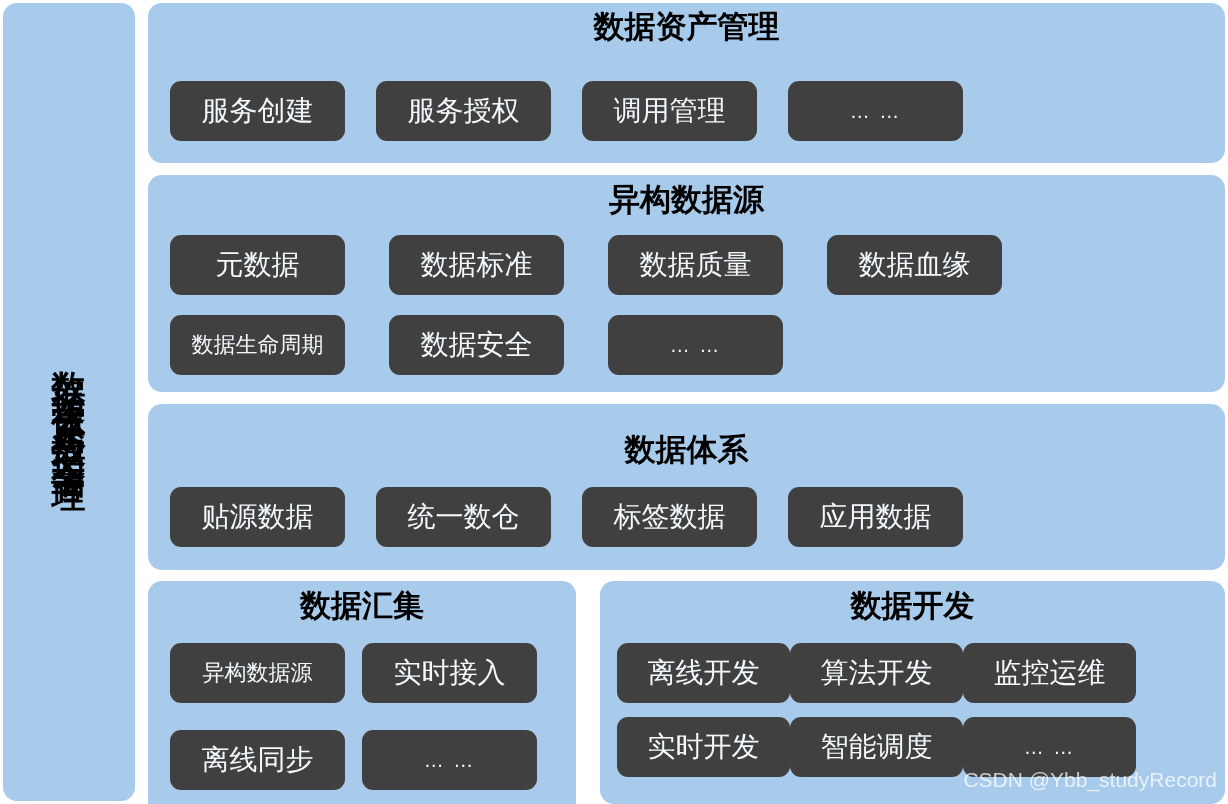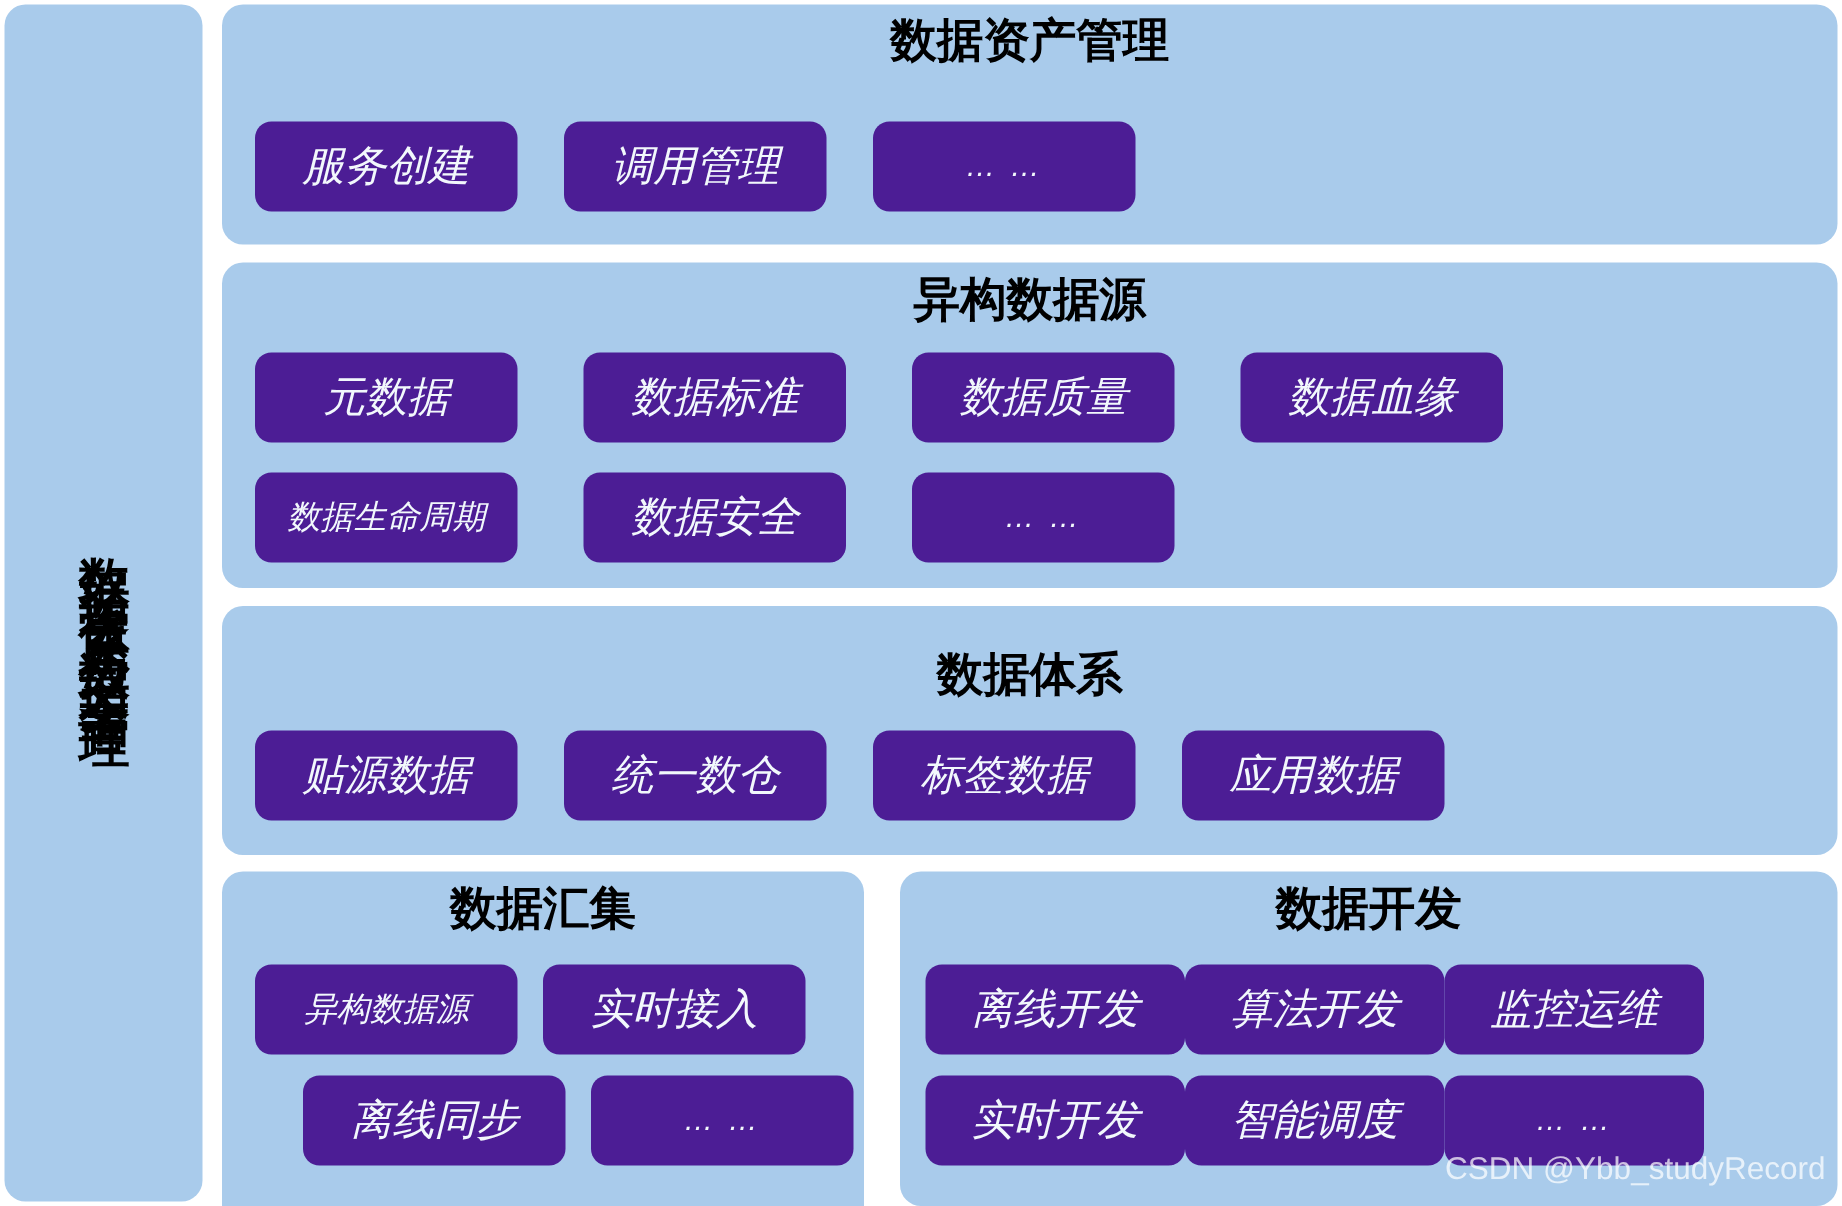--- a/index.html
+++ b/index.html
@@ -69,32 +69,31 @@
     line-height: 1;
   }
 
   .chip-row {
     display: flex;
     justify-content: flex-start;
     box-sizing: border-box;
   }
 
   .chip {
-    background: #4c1d95;
+    background: #404040;
     border-radius: 11px;
     color: #f2f8fc;
     display: flex;
     align-items: center;
     justify-content: center;
     font-size: 28px;
     font-weight: normal;
     box-sizing: border-box;
     text-align: center;
     white-space: nowrap;
-    font-style: italic;
   }
   .chip.small { font-size: 22px; }
   .chip.dots {
     font-size: 20px;
     letter-spacing: 2px;
   }
 
   
   #panel-service { left: 0; top: 0; width: 1077px; height: 160px; }
   #panel-service .panel-title { padding-top: 8px; }
@@ -113,21 +112,21 @@
   #panel-system { left: 0; top: 401px; width: 1077px; height: 166px; }
   #panel-system .panel-title { padding-top: 30px; }
   #panel-system .chip-row { position: absolute; left: 22px; top: 83px; width: 1033px; gap: 31px; }
   #panel-system .chip { width: 175px; height: 60px; }
 
   
   #panel-collect { left: 0; top: 578px; width: 428px; height: 288px; }
   #panel-collect .panel-title { padding-top: 9px; }
   #panel-collect .chip-row { position: absolute; left: 22px; width: 384px; gap: 17px; }
   #panel-collect .row-1 { top: 62px; }
-  #panel-collect .row-2 { top: 136px; margin-left: 32px; }
+  #panel-collect .row-2 { top: 149px; }
   #panel-collect .chip { width: 175px; height: 60px; }
 
   
   #panel-develop { left: 452px; top: 578px; width: 625px; height: 223px; }
   #panel-develop .panel-title { padding-top: 9px; }
   #panel-develop .chip-row { position: absolute; left: 17px; width: 635px; }
   #panel-develop .row-1 { top: 62px; }
   #panel-develop .row-2 { top: 136px; }
   #panel-develop .chip { width: 173px; height: 60px; }
 
@@ -151,20 +150,21 @@
   <div class="sidebar">
     <div class="sidebar-text">数据运营体系与数据安全管理</div>
   </div>
 
   <div class="panels">
 
     <div class="panel" id="panel-service">
       <div class="panel-title">数据资产管理</div>
       <div class="chip-row row-1">
         <div class="chip">服务创建</div>
+        <div class="chip">服务授权</div>
         <div class="chip">调用管理</div>
         <div class="chip dots">… …</div>
       </div>
     </div>
 
     <div class="panel" id="panel-asset">
       <div class="panel-title">异构数据源</div>
       <div class="chip-row row-1">
         <div class="chip">元数据</div>
         <div class="chip">数据标准</div>

